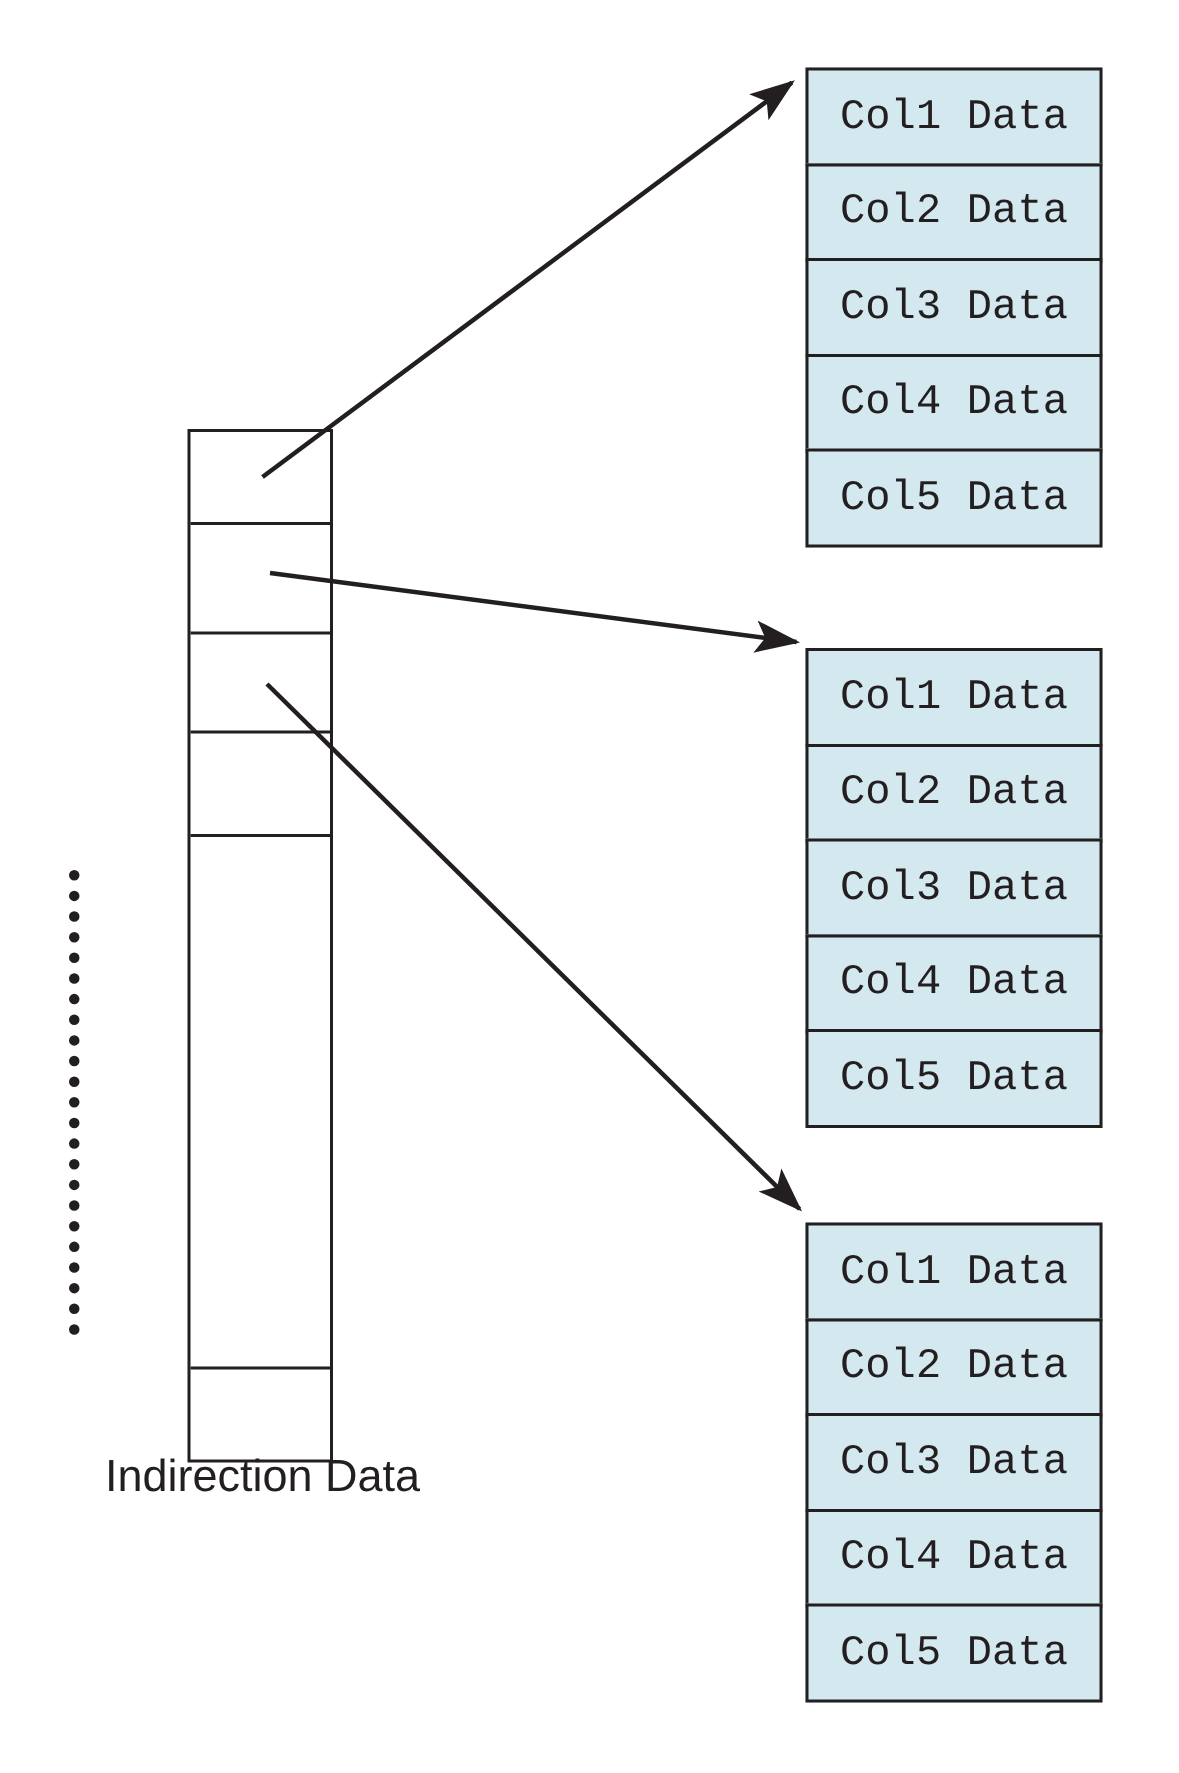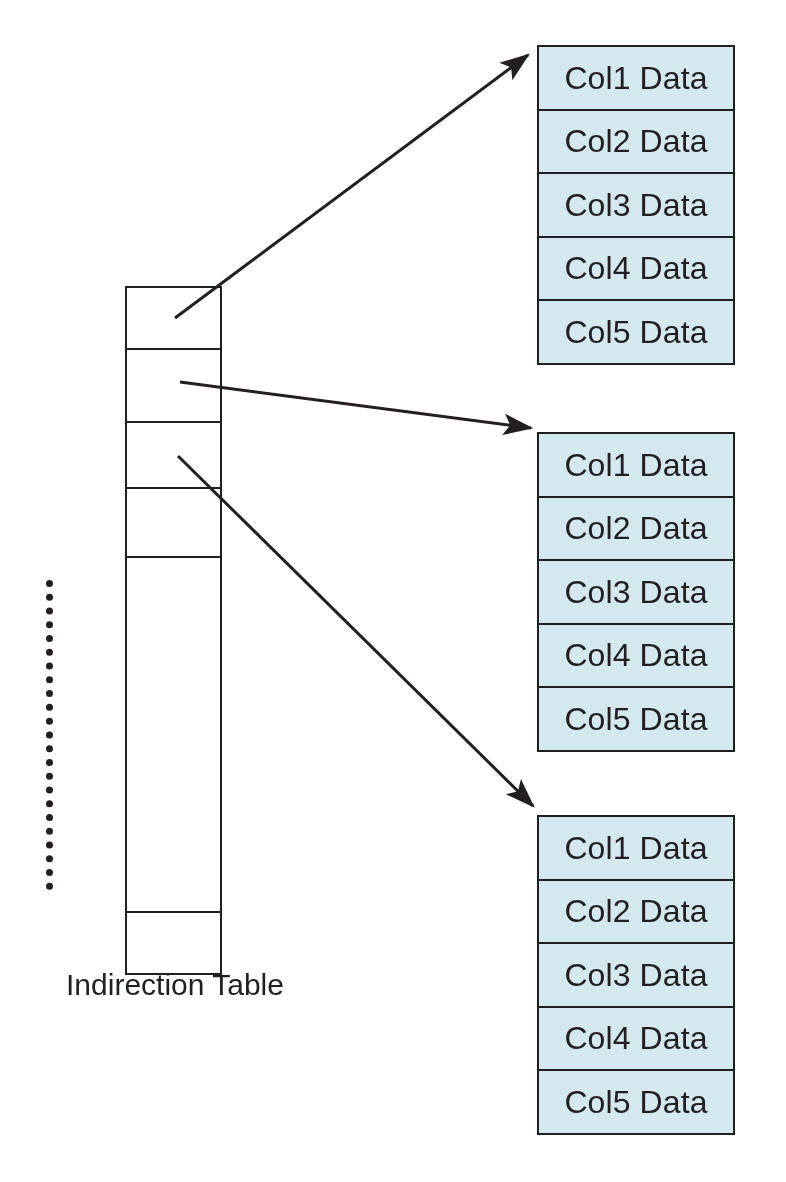--- a/index.html
+++ b/index.html
@@ -68,23 +68,23 @@
   .data-row {
     box-sizing: border-box;
     width: 100%;
     height: 66px;
     background: #d4e8ef;
     border: 2.5px solid #231f20;
     margin-top: -2.5px;
     display: flex;
     align-items: center;
     justify-content: center;
-    font-size: 32px;
+    font-size: 28px;
     color: #231f20;
-    font-family: Liberation Sans, sans-serif;
+    font-family: Liberation Mono, monospace;
     letter-spacing: 0.1px;
   }
   .data-row:first-child { margin-top: 0; }
 
   
   #arrow-layer {
     position: absolute;
     left: 0;
     top: 0;
     width: 786px;
@@ -100,21 +100,21 @@
   <div id="indirection-table">
     <div class="table-divider" style="top:60px"></div>
     <div class="table-divider" style="top:133px"></div>
     <div class="table-divider" style="top:199px"></div>
     <div class="table-divider" style="top:268px"></div>
     <div class="table-divider" style="top:623px"></div>
   </div>
 
   <div id="dotted-line"></div>
 
-  <div id="indirection-table-label">Indirection Table</div>
+  <div id="indirection-table-label">Indirection Data</div>
 
   <div class="data-block" style="top:45px">
     <div class="data-row">Col1 Data</div>
     <div class="data-row">Col2 Data</div>
     <div class="data-row">Col3 Data</div>
     <div class="data-row">Col4 Data</div>
     <div class="data-row">Col5 Data</div>
   </div>
 
   <div class="data-block" style="top:432px">

